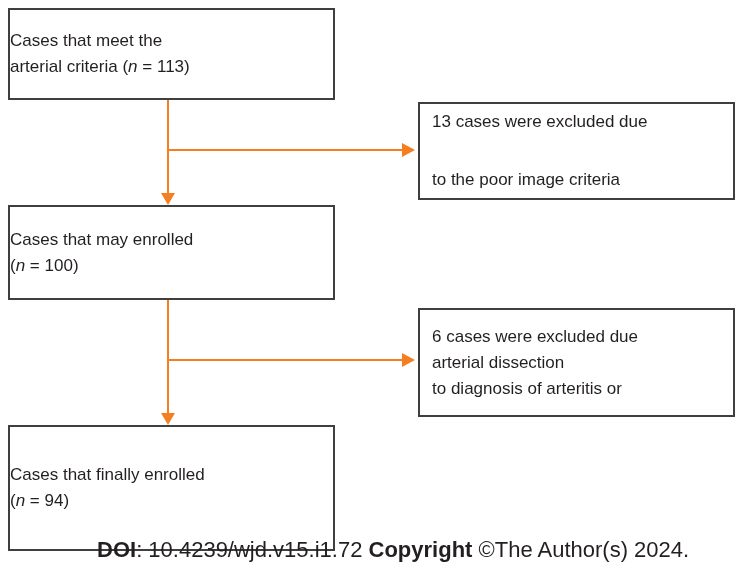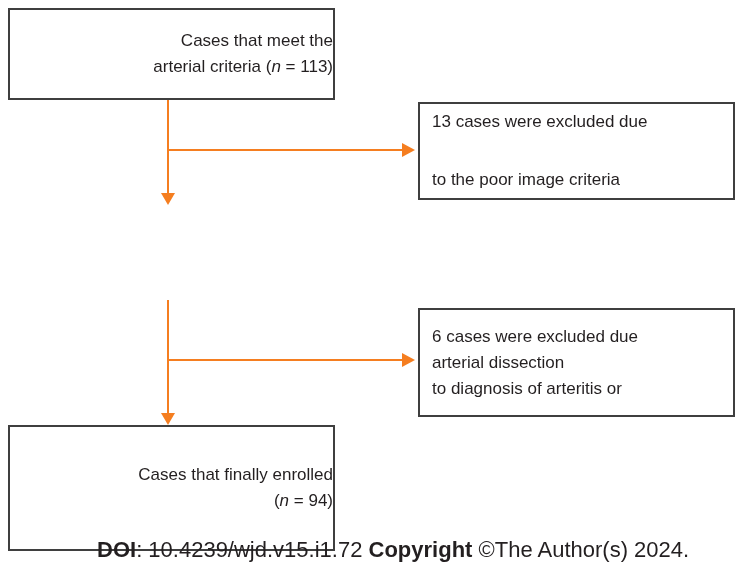--- a/index.html
+++ b/index.html
@@ -21,21 +21,21 @@
   .flow-box {
     position: absolute;
     border: 2px solid var(--border);
     background: #ffffff;
     font-size: 17px;
     line-height: 26px;
     display: flex;
     flex-direction: column;
     justify-content: center;
   }
-  .main-box { left: 8px; width: 327px; text-align: right; }
+  .main-box { left: 8px; width: 327px; text-align: left; }
   .side-box { left: 418px; width: 317px; text-align: left; padding-left: 12px; padding-right: 6px; }
   .ital { font-style: italic; }
   .vline {
     position: absolute;
     width: 2px;
     background: var(--arrow);
   }
   .hline {
     position: absolute;
     height: 2px;
@@ -79,20 +79,24 @@
   <div class="arrow-down" style="left:161px; top:193px;"></div>
 
   <div class="hline" style="left:168px; top:149px; width:234px;"></div>
   <div class="arrow-right" style="left:402px; top:143px;"></div>
 
   <div class="flow-box side-box" style="top:102px; height:98px;gap:32px;">
     <div>13 cases were excluded due</div>
     <div>to the poor image criteria</div>
   </div>
 
+  <div class="flow-box main-box" style="top:205px; height:95px;">
+    <div>Cases that may enrolled</div>
+    <div><span>(</span><span class="ital">n</span><span> = 100)</span></div>
+  </div>
 
   <div class="vline" style="left:167px; top:300px; height:113px;"></div>
   <div class="arrow-down" style="left:161px; top:413px;"></div>
 
   <div class="hline" style="left:168px; top:359px; width:234px;"></div>
   <div class="arrow-right" style="left:402px; top:353px;"></div>
 
   <div class="flow-box side-box" style="top:308px; height:109px;">
     <div>6 cases were excluded due</div>
     <div>arterial dissection</div>

